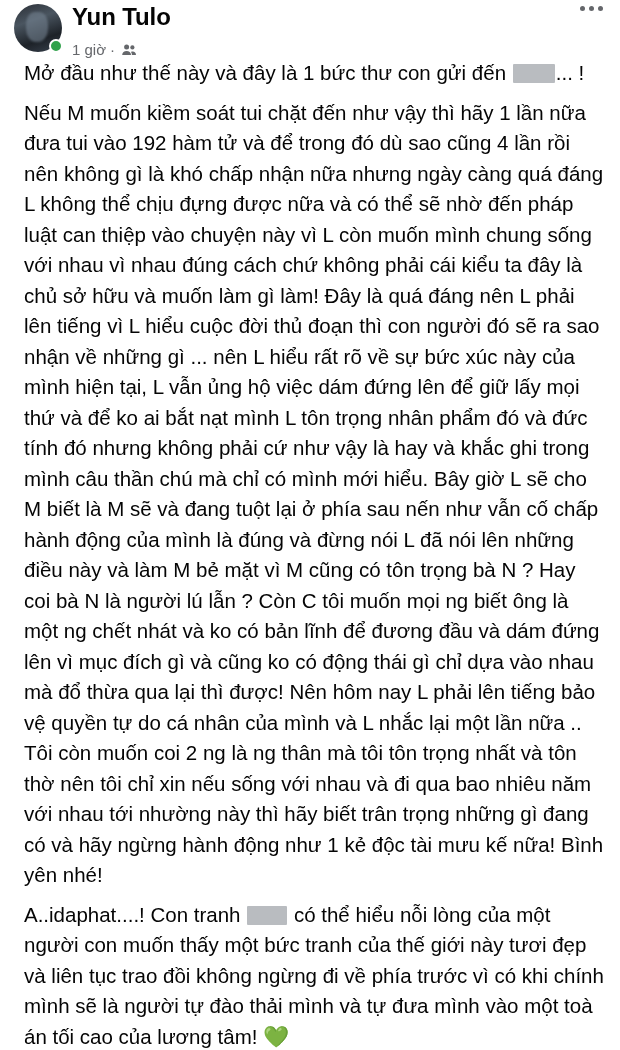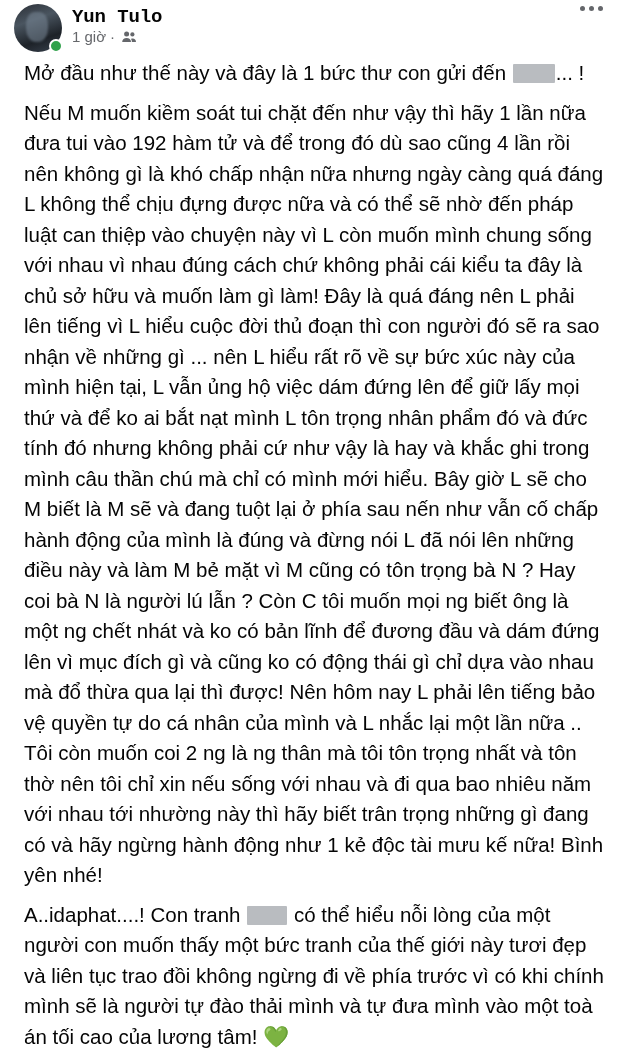--- a/index.html
+++ b/index.html
@@ -64,31 +64,30 @@
     background: #31a24c;
     border: 2.5px solid #ffffff;
     box-sizing: border-box;
   }
   .header-text {
     flex: 1 1 auto;
     min-width: 0;
     padding-top: 2px;
   }
   .author-name {
-    font-size: 19px;
+    font-size: 24px;
     font-weight: bold;
     color: #050505;
     line-height: 22px;
     letter-spacing: -0.1px;
-    font-family: Liberation Mono, monospace;
   }
   .meta-row {
     display: flex;
     align-items: center;
-    margin-top: 0;
+    margin-top: 13px;
     height: 18px;
   }
   .timestamp {
     font-size: 15px;
     color: #65676b;
     line-height: 18px;
   }
   .meta-sep {
     font-size: 15px;
     color: #65676b;

